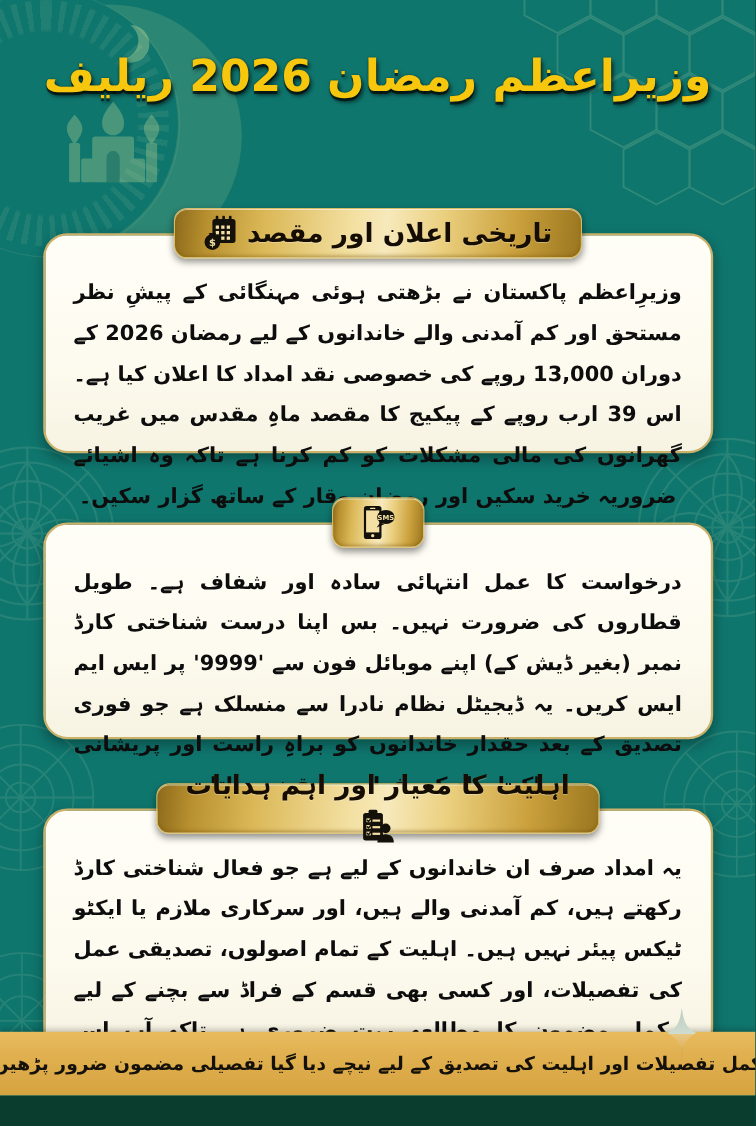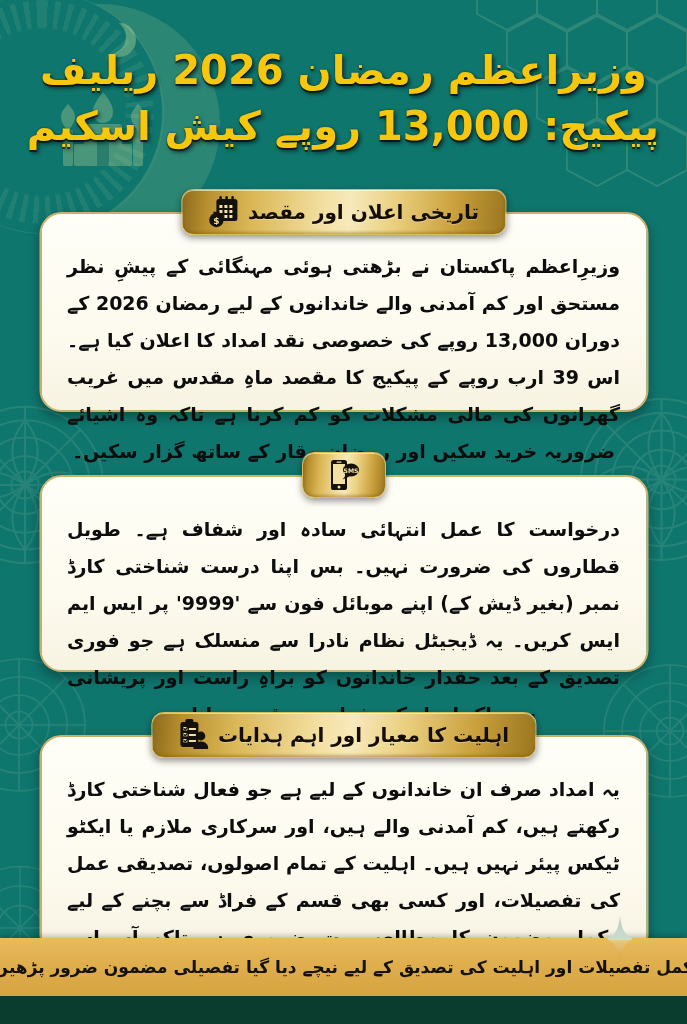--- a/index.html
+++ b/index.html
@@ -111,21 +111,21 @@
     box-shadow:
       0 3px 7px rgba(0,0,0,.42),
       inset 0 1px 0 rgba(255,255,255,.55),
       inset 0 -2px 3px rgba(120,85,10,.40);
     border:1px solid #d9bb63;
     z-index:6;
   }
   .pill-text{
     font-family:"DejaVu Sans", sans-serif;
     font-weight:bold;
-    font-size:20px;
+    font-size:24px;
     color:#150d02;
     direction:rtl;
     white-space:nowrap;
     line-height:1;
     text-shadow:0 1px 0 rgba(255,255,255,.28);
   }
   .pill-icon{ width:30px; height:32px; flex:0 0 auto; display:block; }
 
   
   .card{
@@ -148,21 +148,21 @@
     font-size:19px;
     line-height:1.95;
     font-weight:600;
   }
 
   
   #pill-1 { top:189px; }
   #card-1 { top:212px; height:200px; }
   #pill-2 { top:452px; }
   #card-2 { top:475px; height:197px; }
-  #pill-3 { top:712px; }
+  #pill-3 { top:712px;flex-direction:column; }
   #card-3 { top:735px; height:222px; }
 
   
   .footer{
     position:absolute; left:0; right:0; bottom:0;
     height:58px;
     background:linear-gradient(180deg,#e8bb5d 0%, #dfae4d 45%, #d6a340 100%);
     display:flex; align-items:center; justify-content:center;
     z-index:7;
     box-shadow:0 -2px 6px rgba(0,0,0,.25);
@@ -275,21 +275,20 @@
         <circle cx="50" cy="50" r="44"></circle>
           <circle cx="50" cy="50" r="30"></circle>
         <circle cx="50" cy="50" r="16"></circle>
         <path d="M50 6v88M6 50h88M19 19l62 62M81 19L19 81"></path>
       </g>
     </svg>
   </div>
 
   <div class="title-block">
     <div class="title-line l1">وزیراعظم رمضان 2026 ریلیف</div>
-    <div class="title-line l2">پیکیج: 13,000 روپے کیش اسکیم</div>
   </div>
 
   <div class="card" id="card-1">
     <p>وزیرِاعظم پاکستان نے بڑھتی ہوئی مہنگائی کے پیشِ نظر مستحق اور کم آمدنی والے خاندانوں کے لیے رمضان 2026 کے دوران 13,000 روپے کی خصوصی نقد امداد کا اعلان کیا ہے۔ اس 39 ارب روپے کے پیکیج کا مقصد ماہِ مقدس میں غریب گھرانوں کی مالی مشکلات کو کم کرنا ہے تاکہ وہ اشیائے ضروریہ خرید سکیں اور رمضان وقار کے ساتھ گزار سکیں۔</p>
   </div>
 
   <div class="pill" id="pill-1">
     <span class="pill-text">تاریخی اعلان اور مقصد</span>
     <svg class="pill-icon" viewBox="0 0 30 32">
       <g fill="#14100a">

